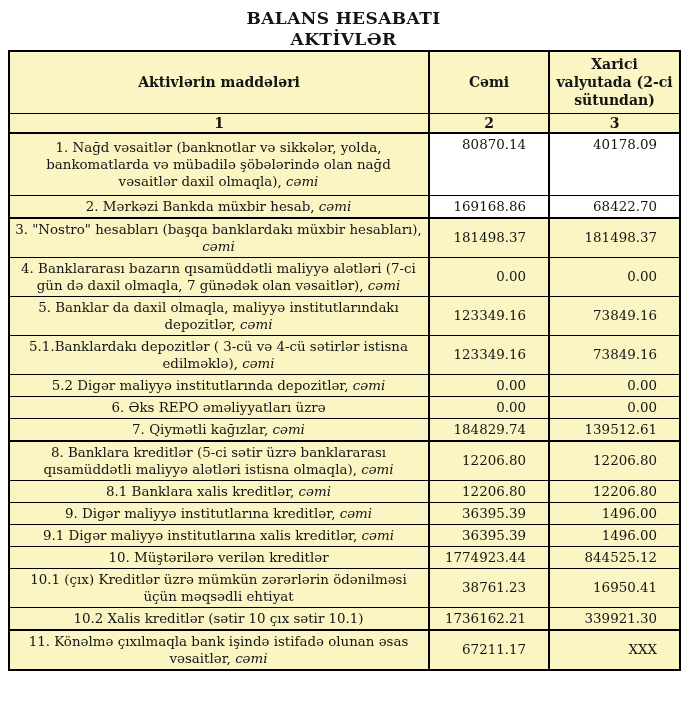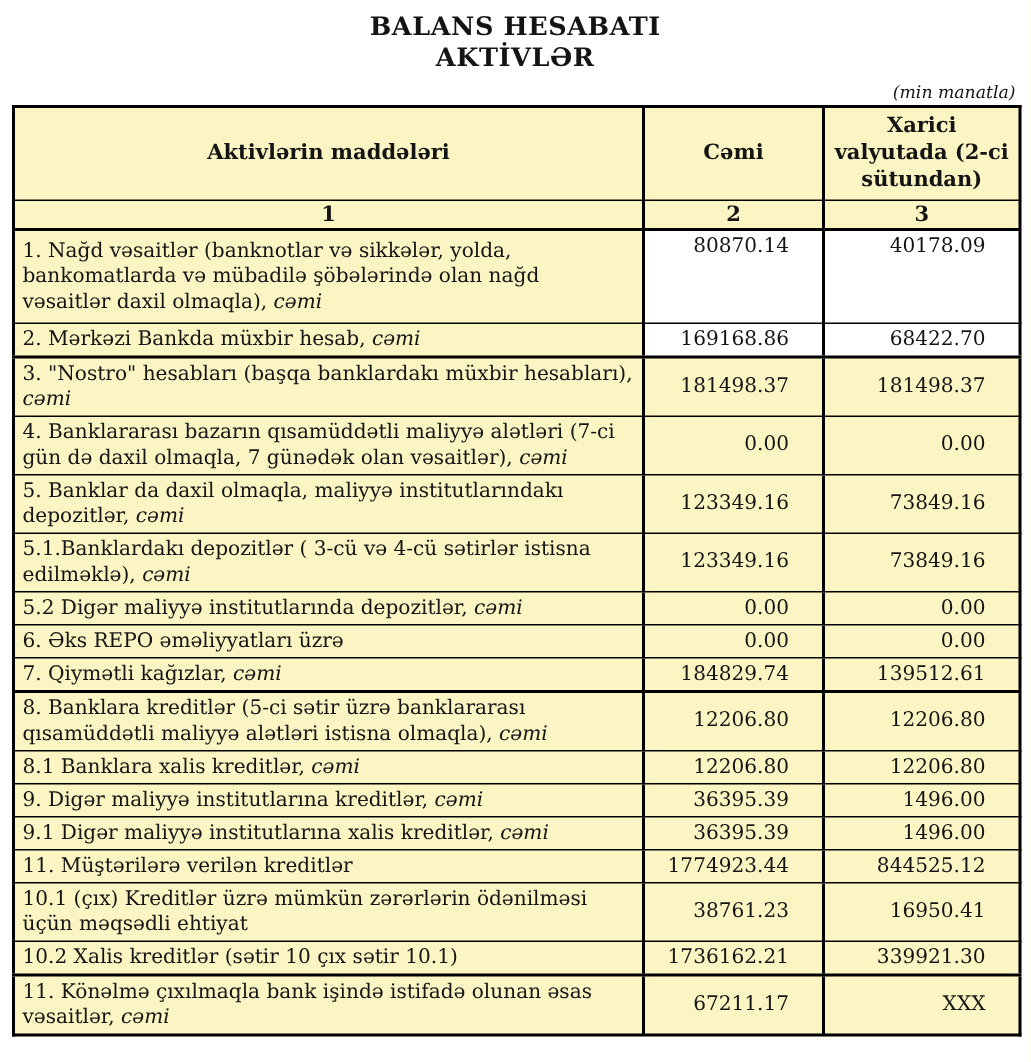--- a/index.html
+++ b/index.html
@@ -27,21 +27,21 @@
   col.c-foreign { width:131px; }
   th, td { border:1px solid #000; box-sizing:border-box; }
   .col-div { border-left-width:2px;margin-left:29px; }
   thead th {
     font-weight:bold; text-align:center; vertical-align:middle;
     font-size:14px; line-height:18px; padding:2px 4px;
   }
   tr.head-main th { height:62px; }
   tr.head-index th { height:20px; padding:0 4px; border-bottom-width:2px; }
   td.label-cell {
-    font-size:13.4px; line-height:17px; text-align:left;
+    font-size:13.4px; line-height:17px; text-align:center;
     padding:2px 6px 2px 5px; vertical-align:middle;
   }
   td.value-cell {
     font-size:13.4px; line-height:17px; text-align:right;
     padding:2px 22px 2px 4px; vertical-align:middle;
   }
   td.white { background:#ffffff; }
   td.vtop { vertical-align:top; }
   tr.h62 { height:62px; }
   tr.thick-bottom td { border-bottom-width:2px; }
@@ -49,21 +49,20 @@
   .b { font-weight:normal; }
 </style>
 </head>
 <body>
 
 <div class="page">
   <div class="title-block">
     <div class="title-line">BALANS HESABATI</div>
     <div class="title-line">AKTİVLƏR</div>
   </div>
-  <div class="unit-note">(min manatla)</div>
 
   <table class="assets">
     <colgroup>
       <col class="c-label">
         <col class="c-total">
         <col class="c-foreign">
     </colgroup>
     <thead>
       <tr class="head-main">
         <th>Aktivlərin  maddələri</th>
@@ -136,21 +135,21 @@
           <td class="label-cell"><span>9. Digər maliyyə institutlarına kreditlər, </span><span class="it">cəmi</span></td>
           <td class="value-cell col-div">36395.39</td>
           <td class="value-cell col-div">1496.00</td>
         </tr>
         <tr>
           <td class="label-cell"><span>9.1 Digər maliyyə institutlarına xalis kreditlər, </span><span class="it">cəmi</span></td>
           <td class="value-cell col-div">36395.39</td>
           <td class="value-cell col-div">1496.00</td>
         </tr>
         <tr>
-          <td class="label-cell"><span>11. Müştərilərə verilən kreditlər</span></td>
+          <td class="label-cell"><span>10. Müştərilərə verilən kreditlər</span></td>
           <td class="value-cell col-div">1774923.44</td>
           <td class="value-cell col-div">844525.12</td>
         </tr>
         <tr>
           <td class="label-cell"><span>10.1 </span><span class="b">(çıx)</span><span> Kreditlər üzrə mümkün zərərlərin ödənilməsi üçün məqsədli ehtiyat</span></td>
           <td class="value-cell col-div">38761.23</td>
           <td class="value-cell col-div">16950.41</td>
         </tr>
         <tr class="thick-bottom">
           <td class="label-cell"><span>10.2 Xalis kreditlər (sətir 10 çıx sətir 10.1)</span></td>

